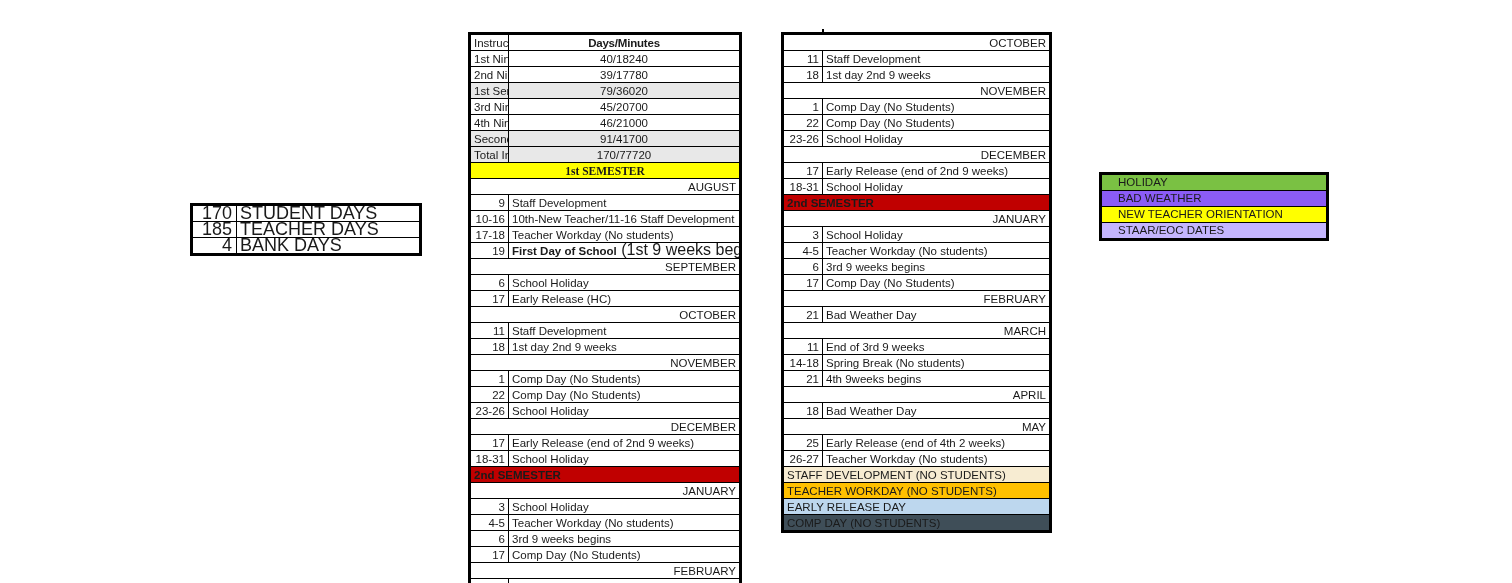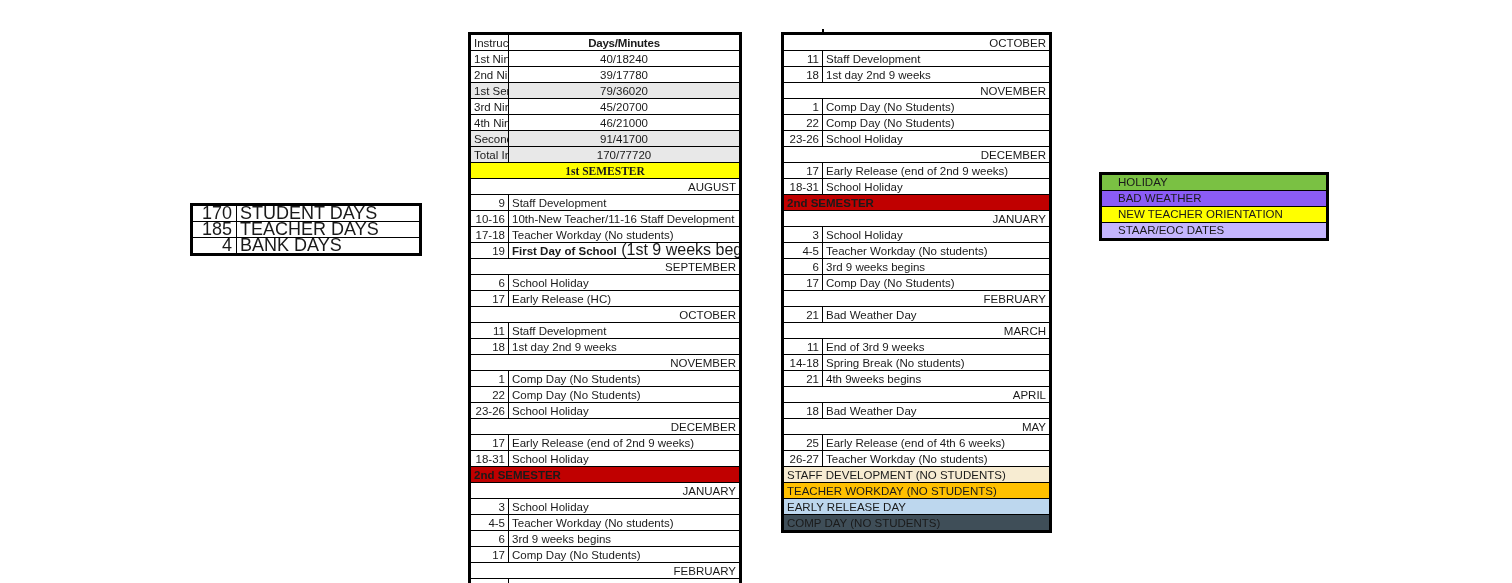--- a/index.html
+++ b/index.html
@@ -342,21 +342,21 @@
       </tr>
       <tr>
         <td class="c-date">18</td>
         <td class="c-desc">Bad Weather Day</td>
       </tr>
       <tr>
         <td class="c-month" colspan="2">MAY</td>
       </tr>
       <tr>
         <td class="c-date">25</td>
-        <td class="c-desc">Early Release (end of 4th 6 weeks)</td>
+        <td class="c-desc">Early Release (end of 4th 2 weeks)</td>
       </tr>
       <tr>
         <td class="c-date">26-27</td>
         <td class="c-desc">Teacher Workday (No students)</td>
       </tr>
       <tr>
         <td class="lg lg-staffdev" colspan="2">STAFF DEVELOPMENT (NO STUDENTS)</td>
       </tr>
       <tr>
         <td class="lg lg-workday" colspan="2">TEACHER WORKDAY (NO STUDENTS)</td>

